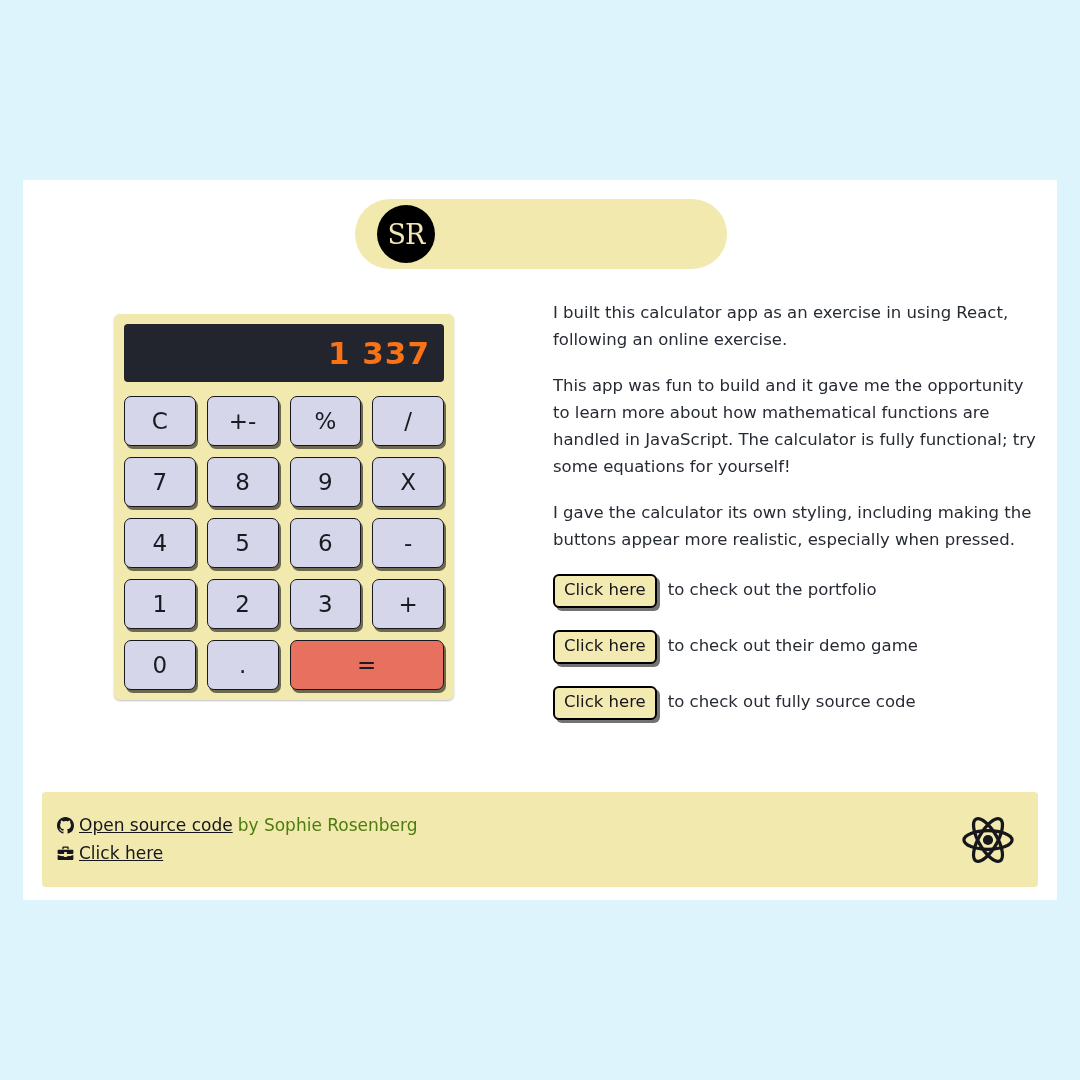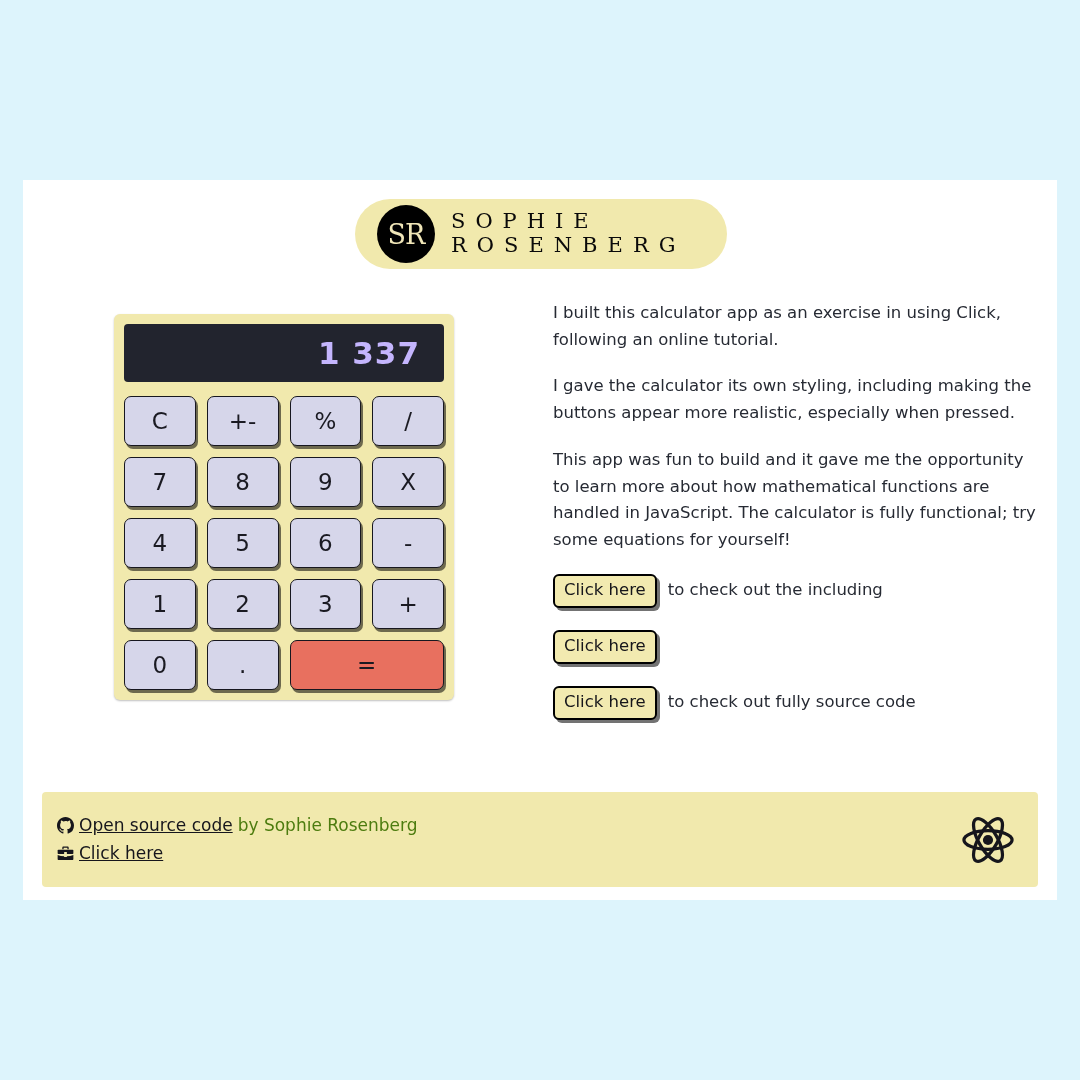--- a/index.html
+++ b/index.html
@@ -82,27 +82,27 @@
     width: 340px;
     background: #f1e9ad;
     border-radius: 6px;
     padding: 10px;
     box-shadow: 0 1px 2px rgba(0,0,0,0.25);
   }
   .calc-display {
     height: 58px;
     background: #22242e;
     border-radius: 4px;
-    color: #c4b5fd;
+    color: #f97316;
     font-size: 31px;
     font-weight: bold;
     display: flex;
     align-items: center;
     justify-content: flex-end;
-    padding-right: 24px;
+    padding-right: 14px;
     letter-spacing: 1px;
   }
   .calc-grid {
     margin-top: 14px;
     display: grid;
     grid-template-columns: repeat(4, 1fr);
     gap: 11px;
   }
   .key {
     height: 50px;
@@ -186,24 +186,20 @@
 <body>
 
 <div id="page">
 
   <div class="card">
 
     <div class="logo-pill">
       <div class="logo-circle">
         <span class="logo-mono">SR</span>
       </div>
-      <div class="logo-name">
-        <span class="l1">SOPHIE</span>
-        <span class="l2">ROSENBERG</span>
-      </div>
     </div>
 
     <div class="main">
 
       <div class="calc">
         <div class="calc-display">1 337</div>
         <div class="calc-grid">
           <div class="key">C</div>
           <div class="key">+-</div>
           <div class="key">%</div>
@@ -224,31 +220,32 @@
           <div class="key">3</div>
           <div class="key">+</div>
 
           <div class="key">0</div>
           <div class="key">.</div>
           <div class="key equals">=</div>
         </div>
       </div>
 
       <div class="desc">
-        <p>I built this calculator app as an exercise in using Click, following an online tutorial.</p>
+        <p>I built this calculator app as an exercise in using React, following an online exercise.</p>
+        <p>This app was fun to build and it gave me the opportunity to learn more about how mathematical functions are handled in JavaScript. The calculator is fully functional; try some equations for yourself!</p>
         <p>I gave the calculator its own styling, including making the buttons appear more realistic, especially when pressed.</p>
-        <p>This app was fun to build and it gave me the opportunity to learn more about how mathematical functions are handled in JavaScript. The calculator is fully functional; try some equations for yourself!</p>
 
         <div class="linkrow">
           <button class="clickbtn">Click here</button>
-          <span class="after">to check out the including</span>
+          <span class="after">to check out the portfolio</span>
         </div>
 
         <div class="linkrow">
           <button class="clickbtn">Click here</button>
+          <span class="after">to check out their demo game</span>
         </div>
 
         <div class="linkrow">
           <button class="clickbtn">Click here</button>
           <span class="after">to check out fully source code</span>
         </div>
       </div>
 
     </div>
 

